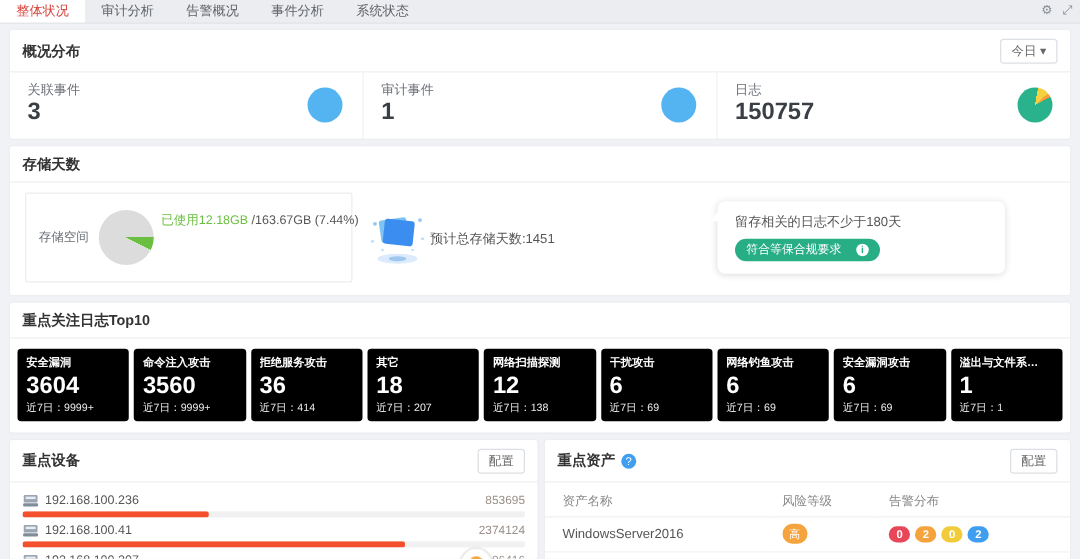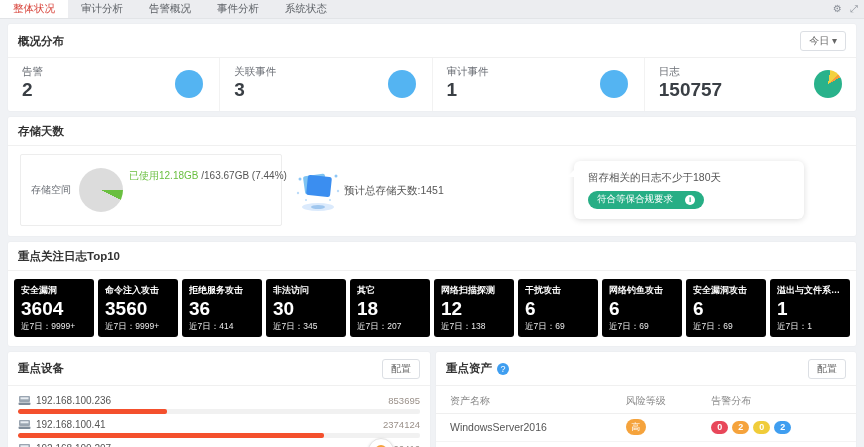--- a/index.html
+++ b/index.html
@@ -110,25 +110,20 @@
   <div class="card">
     <div class="card-title">
       <span>概况分布</span>
       <span class="spacer"></span>
       <button class="mini-btn">
         <span>今日</span> <span>▾</span>
       </button>
     </div>
     <div class="stats" id="stats">
         <div class="stat">
-          <div class="lb">告警</div>
-          <div class="vl">2</div>
-          <div class="dot"></div>
-        </div>
-        <div class="stat">
           <div class="lb">关联事件</div>
           <div class="vl">3</div>
           <div class="dot"></div>
         </div>
         <div class="stat">
           <div class="lb">审计事件</div>
           <div class="vl">1</div>
           <div class="dot"></div>
         </div>
         <div class="stat">
@@ -188,25 +183,20 @@
         </div>
         <div class="log-card">
           <div class="nm">命令注入攻击</div>
           <div class="vl">3560</div>
           <div class="rc">近7日：9999+</div>
         </div>
         <div class="log-card">
           <div class="nm">拒绝服务攻击</div>
           <div class="vl">36</div>
           <div class="rc">近7日：414</div>
-        </div>
-        <div class="log-card">
-          <div class="nm">非法访问</div>
-          <div class="vl">30</div>
-          <div class="rc">近7日：345</div>
         </div>
         <div class="log-card">
           <div class="nm">其它</div>
           <div class="vl">18</div>
           <div class="rc">近7日：207</div>
         </div>
         <div class="log-card">
           <div class="nm">网络扫描探测</div>
           <div class="vl">12</div>
           <div class="rc">近7日：138</div>

